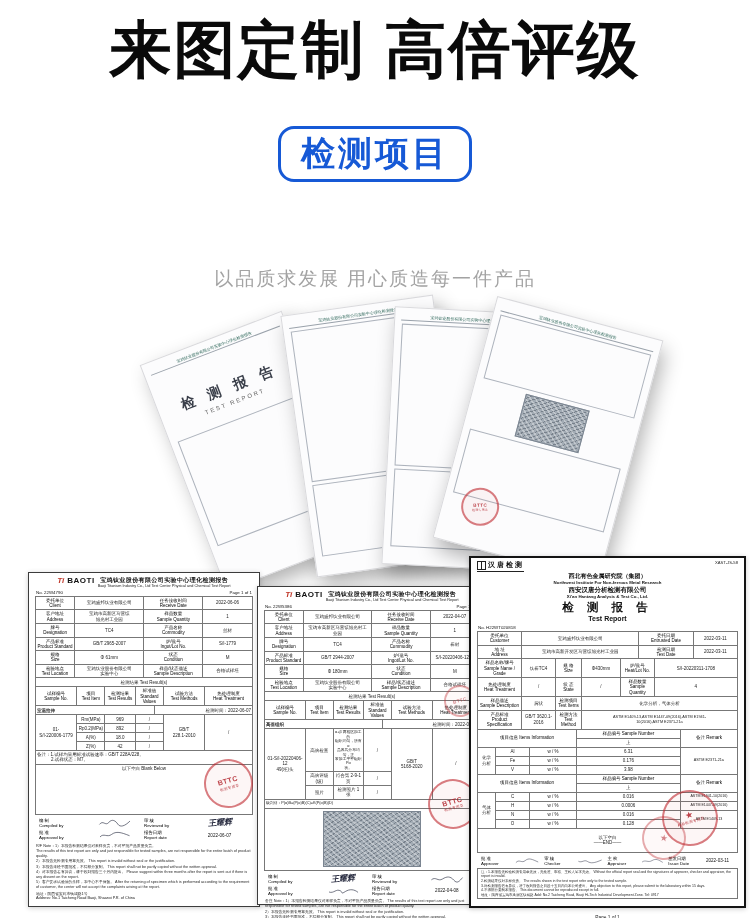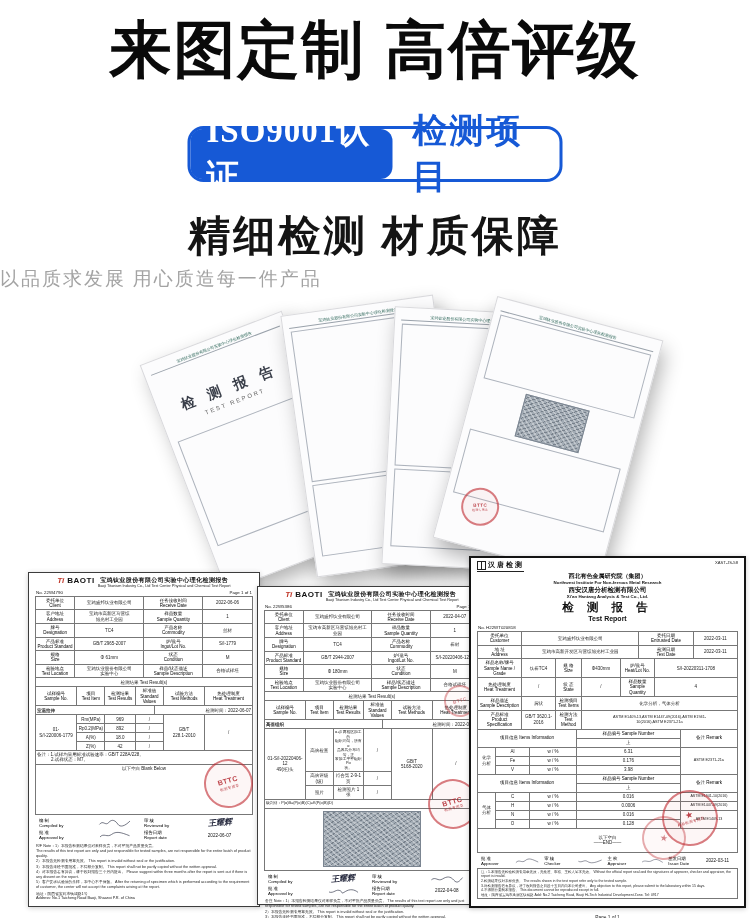--- a/index.html
+++ b/index.html
@@ -9,21 +9,21 @@
   .hero-title{position:absolute;top:8px;left:0;width:100%;text-align:center;margin:0;
     font-size:62px;font-weight:900;letter-spacing:2px;color:#0a0a0a;}
   .badge{position:absolute;top:126px;left:50%;transform:translateX(-50%);display:flex;align-items:stretch;
     border:3px solid #1659D6;border-radius:16px;background:#fff;height:50px;}
   .badge-l{background:#1659D6;color:#fff;border-radius:12px;padding:0 16px;display:flex;align-items:center;
     font-family:"Liberation Serif","DejaVu Serif",serif;font-weight:bold;font-size:33px;letter-spacing:1px;}
   .badge-r{color:#1659D6;padding:0 20px;display:flex;align-items:center;
     font-family:"Liberation Serif","DejaVu Serif",serif;font-weight:bold;font-size:34px;letter-spacing:3px;}
   .sec-title{position:absolute;top:208px;left:0;width:100%;text-align:center;margin:0;
     font-family:"Liberation Serif","DejaVu Serif",serif;font-size:42px;font-weight:bold;letter-spacing:3px;color:#141414;}
-  .sec-sub{position:absolute;top:266px;left:0;width:100%;text-align:left;
+  .sec-sub{position:absolute;top:266px;left:0;width:100%;text-align:center;
     font-family:"Liberation Serif","DejaVu Serif",serif;font-size:19px;letter-spacing:2px;color:#a3a3a3;}
   
   .fan{position:absolute;top:300px;left:0;width:750px;height:280px;z-index:2;}
   .doc{position:absolute;background:#fcfcfd;border:1px solid #d9d9dc;box-shadow:5px 10px 20px rgba(0,0,0,.30);}
   .d1{left:178px;top:30px;width:150px;height:240px;transform:rotate(-21deg);z-index:1;}
   .d2{left:298px;top:4px;width:152px;height:262px;transform:rotate(-8deg);z-index:2;}
   .d3{left:388px;top:10px;width:150px;height:256px;transform:rotate(3deg);z-index:3;}
   .d4{left:462px;top:14px;width:170px;height:248px;transform:rotate(15deg);z-index:4;}
   .d-head{font-size:4px;color:#31695c;text-align:center;margin:6px 6px 2px;border-bottom:.5px solid #9aa2ab;
     padding-bottom:1px;white-space:nowrap;overflow:hidden;}
@@ -99,25 +99,23 @@
   .pg{text-align:center;font-size:4.8px;margin-top:16px;color:#222;}
 </style>
 </head>
 <body>
 
 <div class="page">
 
   <h1 class="hero-title">来图定制 高倍评级</h1>
 
   <div class="badge">
-    <span class="badge-l">ISO9001认证</span>
     <span class="badge-r">检测项目</span>
   </div>
 
-  <h2 class="sec-title">精细检测 材质保障</h2>
   <div class="sec-sub">以品质求发展   用心质造每一件产品</div>
 
   <div class="fan">
     <div class="doc d1">
       <div class="d-head">宝鸡钛业股份有限公司实验中心理化检测报告</div>
       <div class="d-big">
         <div>检 测 报 告</div>
         <div class="d-big-en">TEST REPORT</div>
       </div>
       <div class="d-grid" style="height:110px;margin-top:14px;"></div>

